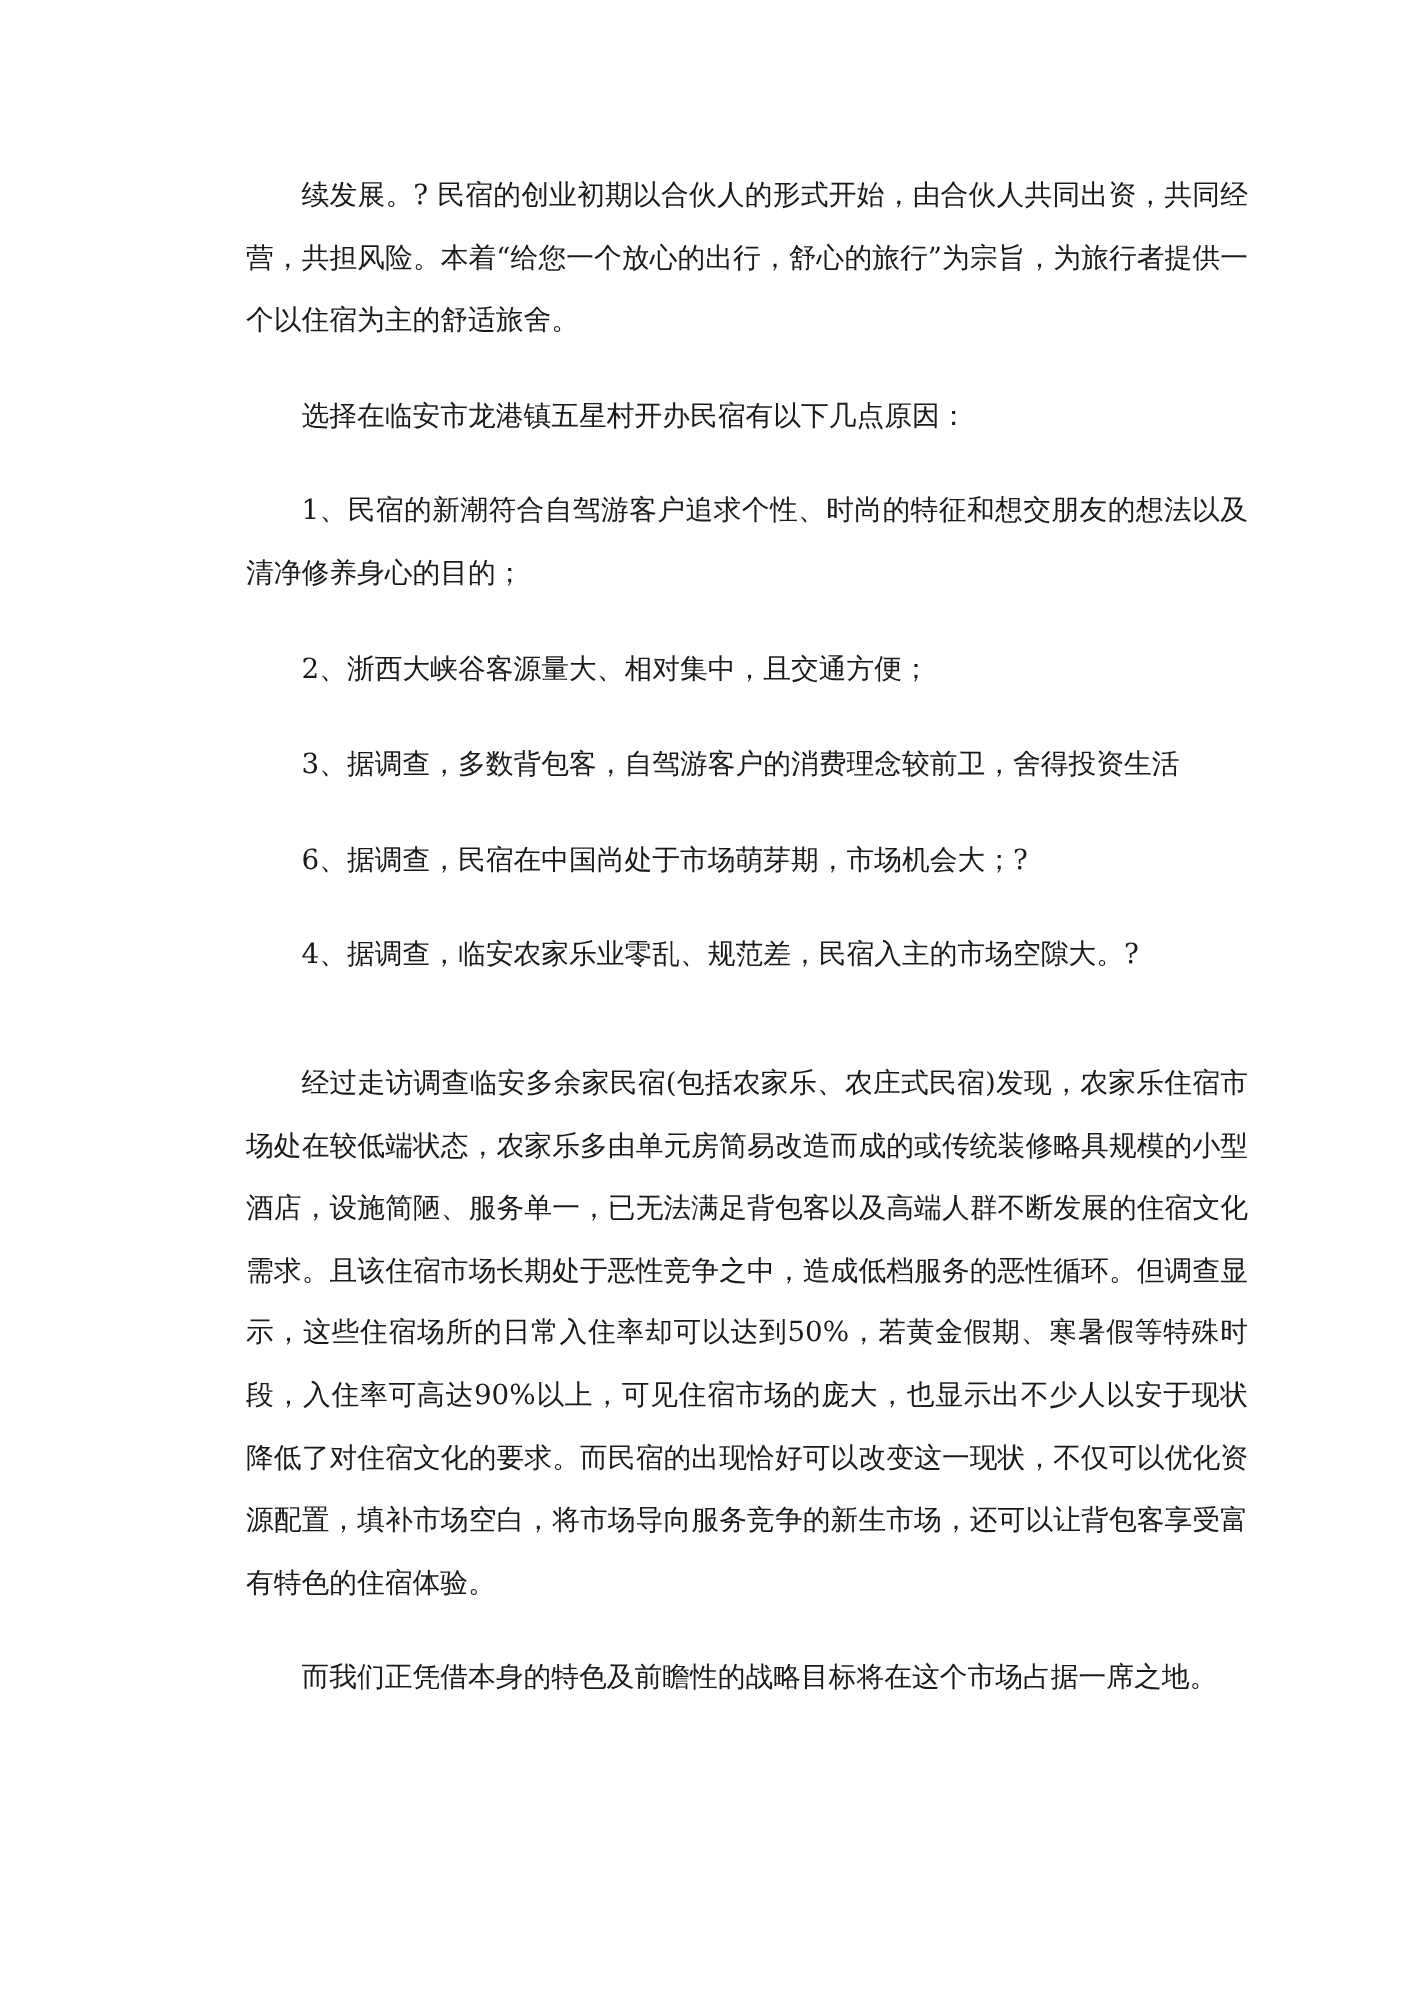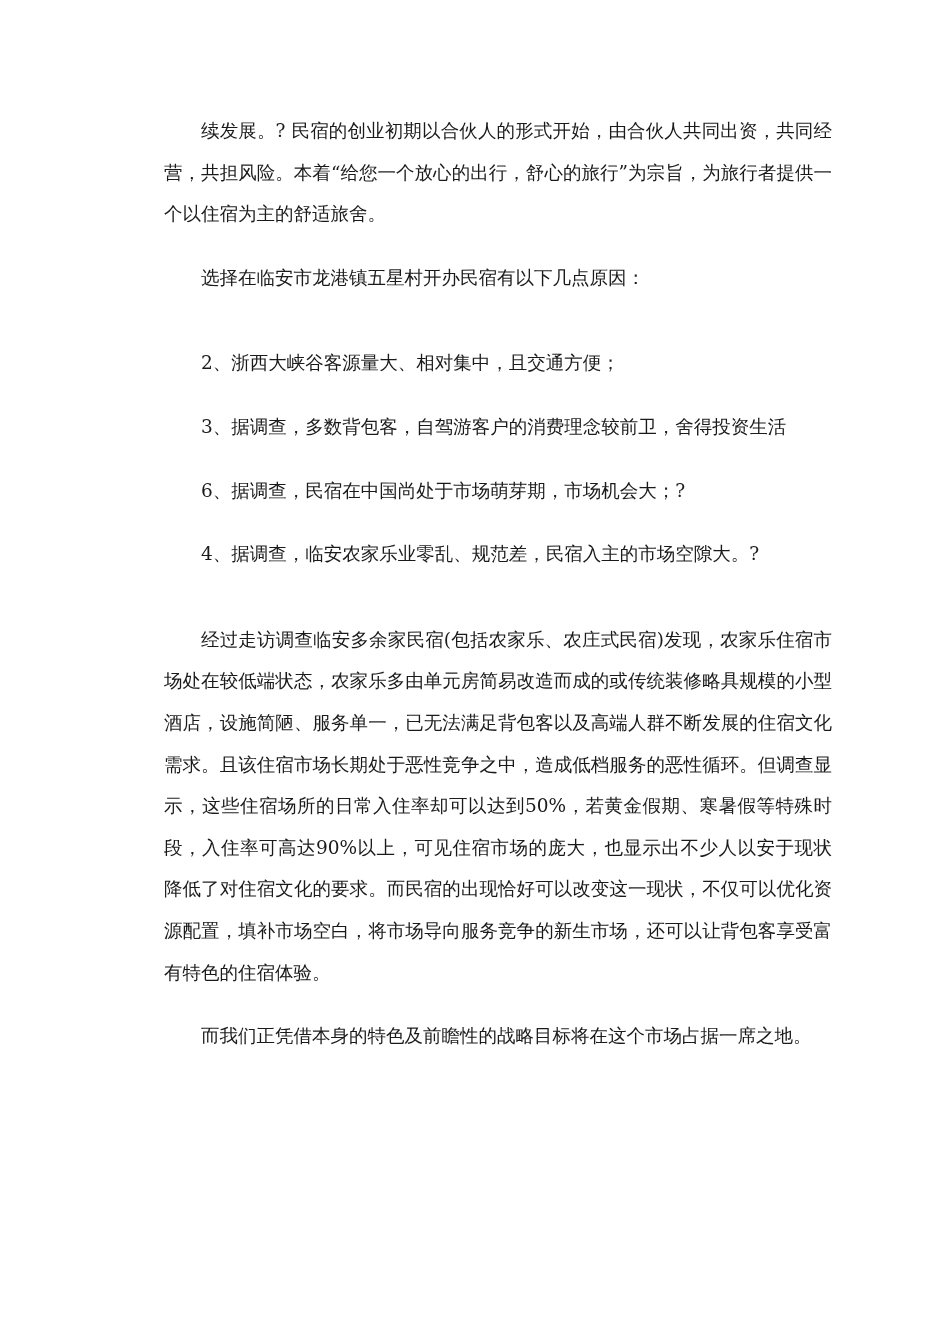--- a/index.html
+++ b/index.html
@@ -13,20 +13,21 @@
   .gap { height: 22px; }
 </style>
 </head>
 <body>
 
 <div class="page">
   <p class="para">续发展。? 民宿的创业初期以合伙人的形式开始，由合伙人共同出资，共同经营，共担风险。本着“给您一个放心的出行，舒心的旅行”为宗旨，为旅行者提供一个以住宿为主的舒适旅舍。</p>
   <div class="gap"></div>
   <p class="para">选择在临安市龙港镇五星村开办民宿有以下几点原因：</p>
   <div class="gap"></div>
+  <p class="para">1、民宿的新潮符合自驾游客户追求个性、时尚的特征和想交朋友的想法以及清净修养身心的目的；</p>
   <div class="gap"></div>
   <p class="para">2、浙西大峡谷客源量大、相对集中，且交通方便；</p>
   <div class="gap"></div>
   <p class="para">3、据调查，多数背包客，自驾游客户的消费理念较前卫，舍得投资生活</p>
   <div class="gap"></div>
   <p class="para">6、据调查，民宿在中国尚处于市场萌芽期，市场机会大；?</p>
   <div class="gap"></div>
   <p class="para">4、据调查，临安农家乐业零乱、规范差，民宿入主的市场空隙大。?</p>
   <div class="gap"></div>
   <div class="gap"></div>

